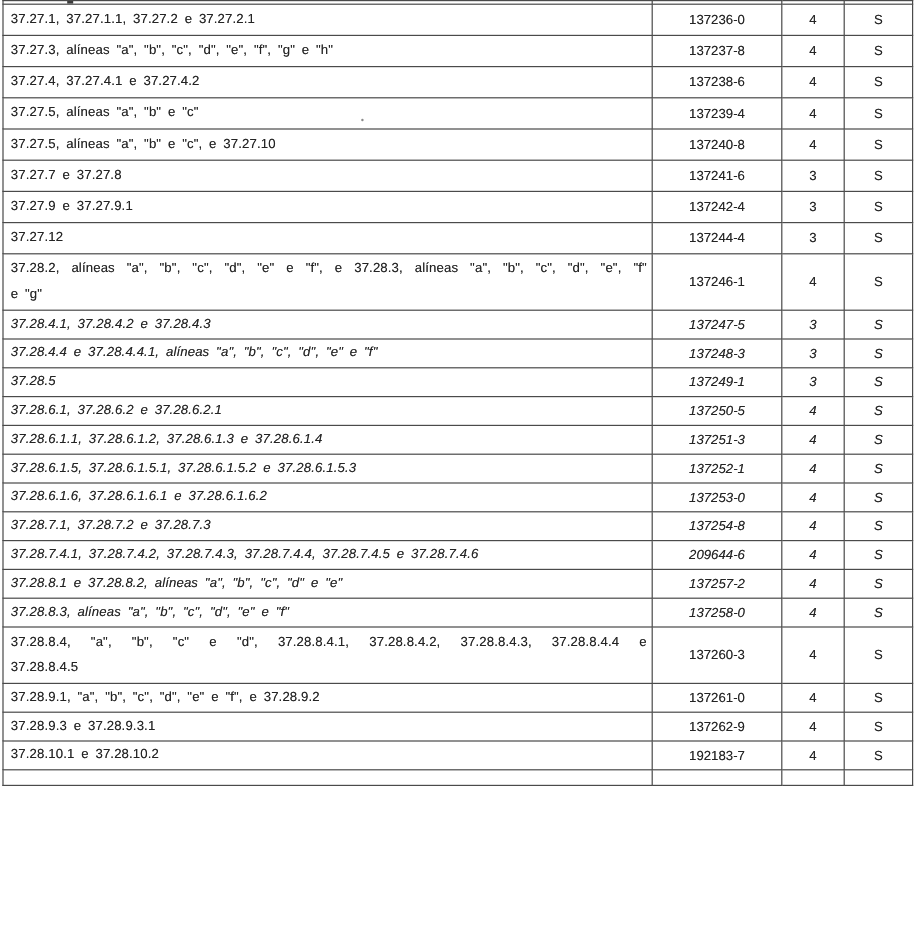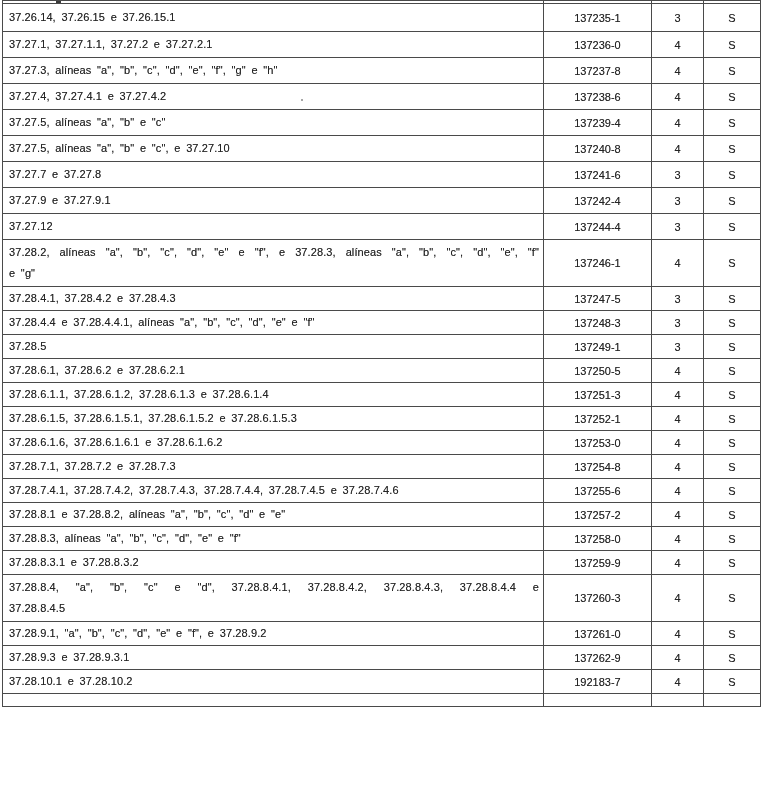--- a/index.html
+++ b/index.html
@@ -31,21 +31,21 @@
     text-align: left;
     word-spacing: 2.5px;
     letter-spacing: 0.1px;
   }
   #nr-table td.item > div { line-height: 21px; white-space: nowrap; }
   #nr-table td.item > div.jline { text-align: justify; text-align-last: justify; }
   #nr-table td.code, #nr-table td.grade, #nr-table td.flag { text-align: center; }
 
   tr.r-first  { height: 28px; }
   tr.r-std    { height: 26px; }
-  tr.r-tight  { height: 22px; }
+  tr.r-tight  { height: 22px; font-style: italic; }
   tr.r-short  { height: 24px; }
   tr.r-tall   { height: 47px; }
 
   tr.partial-top td    { border-top: none; height: 2px; }
   tr.partial-bottom td { border-bottom: none; height: 12px; }
 
   .artifact-top {
     position: absolute; left: 56px; top: 0;
     width: 5px; height: 3px; background: #3a3a3a;
   }
@@ -69,28 +69,20 @@
       <col style="width:52px">
       <col style="width:57px">
     </colgroup>
     <tbody id="nr-table-body">
       <tr class="partial-top">
         <td></td>
         <td></td>
         <td></td>
         <td></td>
       </tr>
-      <tr class="r-first">
-      <td class="item">
-            <div>37.26.14, 37.26.15 e 37.26.15.1</div>
-          </td>
-      <td class="code">137235-1</td>
-      <td class="grade">3</td>
-      <td class="flag">S</td>
-    </tr>
         <tr class="r-std">
       <td class="item">
             <div>37.27.1, 37.27.1.1, 37.27.2 e 37.27.2.1</div>
           </td>
       <td class="code">137236-0</td>
       <td class="grade">4</td>
       <td class="flag">S</td>
     </tr>
         <tr class="r-std">
       <td class="item">
@@ -218,45 +210,37 @@
             <div>37.28.7.1, 37.28.7.2 e 37.28.7.3</div>
           </td>
       <td class="code">137254-8</td>
       <td class="grade">4</td>
       <td class="flag">S</td>
     </tr>
         <tr class="r-tight">
       <td class="item">
             <div>37.28.7.4.1, 37.28.7.4.2, 37.28.7.4.3, 37.28.7.4.4, 37.28.7.4.5 e 37.28.7.4.6</div>
           </td>
-      <td class="code">137255-6</td>
+      <td class="code">209644-6</td>
       <td class="grade">4</td>
       <td class="flag">S</td>
     </tr>
         <tr class="r-tight">
       <td class="item">
             <div>37.28.8.1 e 37.28.8.2, alíneas "a", "b", "c", "d" e "e"</div>
           </td>
       <td class="code">137257-2</td>
       <td class="grade">4</td>
       <td class="flag">S</td>
     </tr>
         <tr class="r-tight">
       <td class="item">
             <div>37.28.8.3, alíneas "a", "b", "c", "d", "e" e "f"</div>
           </td>
       <td class="code">137258-0</td>
-      <td class="grade">4</td>
-      <td class="flag">S</td>
-    </tr>
-        <tr class="r-tight">
-      <td class="item">
-            <div>37.28.8.3.1 e 37.28.8.3.2</div>
-          </td>
-      <td class="code">137259-9</td>
       <td class="grade">4</td>
       <td class="flag">S</td>
     </tr>
         <tr class="r-tall">
       <td class="item">
             <div class="jline">37.28.8.4, "a", "b", "c" e "d", 37.28.8.4.1, 37.28.8.4.2, 37.28.8.4.3, 37.28.8.4.4 e</div>
             <div>37.28.8.4.5</div>
           </td>
       <td class="code">137260-3</td>
       <td class="grade">4</td>

